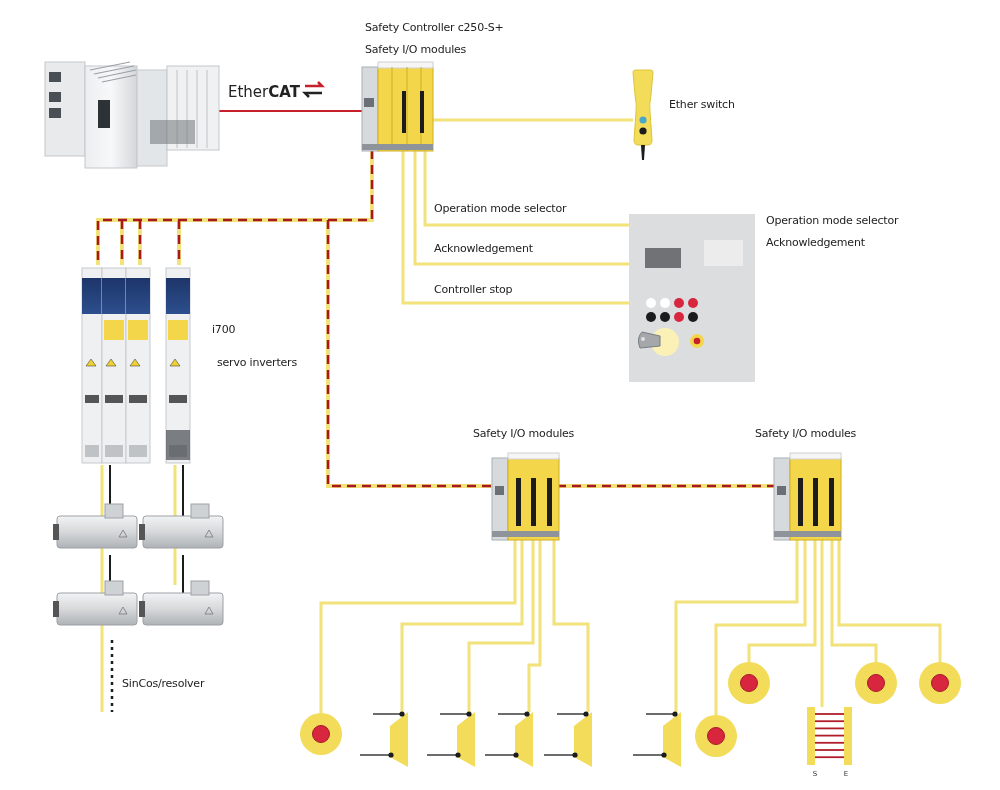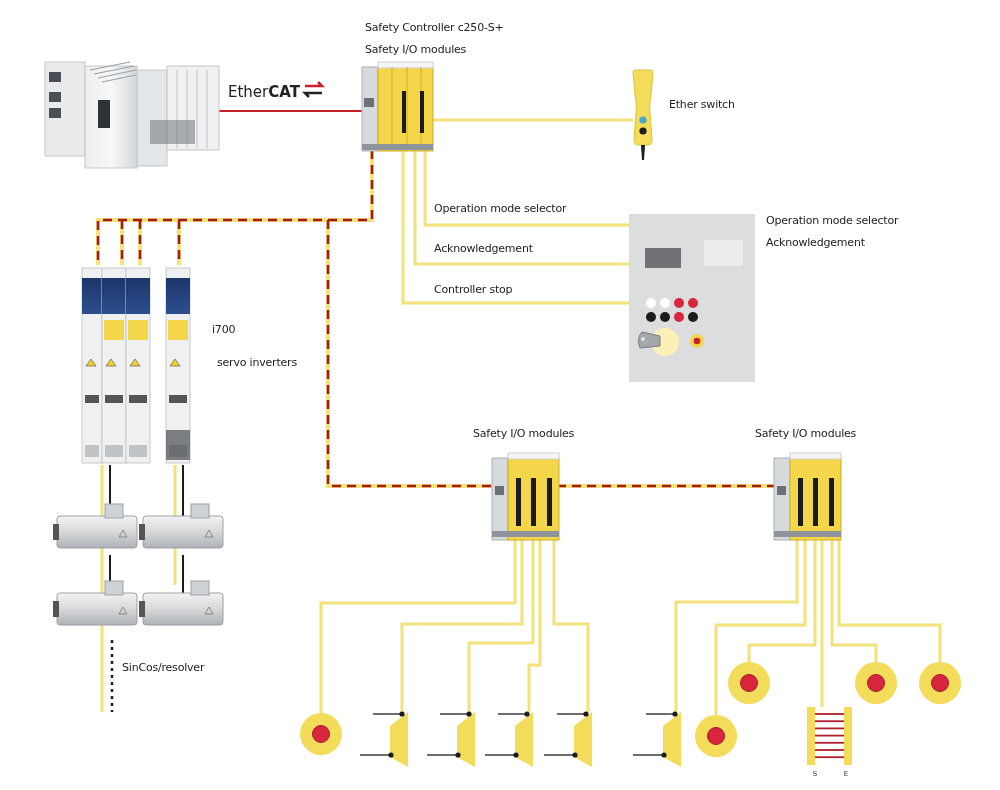--- a/index.html
+++ b/index.html
@@ -316,16 +316,16 @@
 <div class="lbl" style="left:365px; top:17px;">Safety Controller c250-S+</div>
 <div class="lbl" style="left:365px; top:39px;">Safety I/O modules</div>
 <div class="lbl" style="left:669px; top:94px;">Ether switch</div>
 <div class="lbl" style="left:434px; top:198px;">Operation mode selector</div>
 <div class="lbl" style="left:434px; top:238px;">Acknowledgement</div>
 <div class="lbl" style="left:434px; top:279px;">Controller stop</div>
 <div class="lbl" style="left:766px; top:210px;">Operation mode selector</div>
 <div class="lbl" style="left:766px; top:232px;">Acknowledgement</div>
 <div class="lbl" style="left:212px; top:283px;margin-top:36px;">i700</div>
 <div class="lbl" style="left:217px; top:305px;margin-top:47px;">servo inverters</div>
-<div class="lbl" style="left:122px; top:657px;">SinCos/resolver</div>
+<div class="lbl" style="left:122px; top:673px;">SinCos/resolver</div>
 <div class="lbl" style="left:473px; top:423px;">Safety I/O modules</div>
 <div class="lbl" style="left:755px; top:423px;">Safety I/O modules</div>
 </div>
 
 </body></html>

